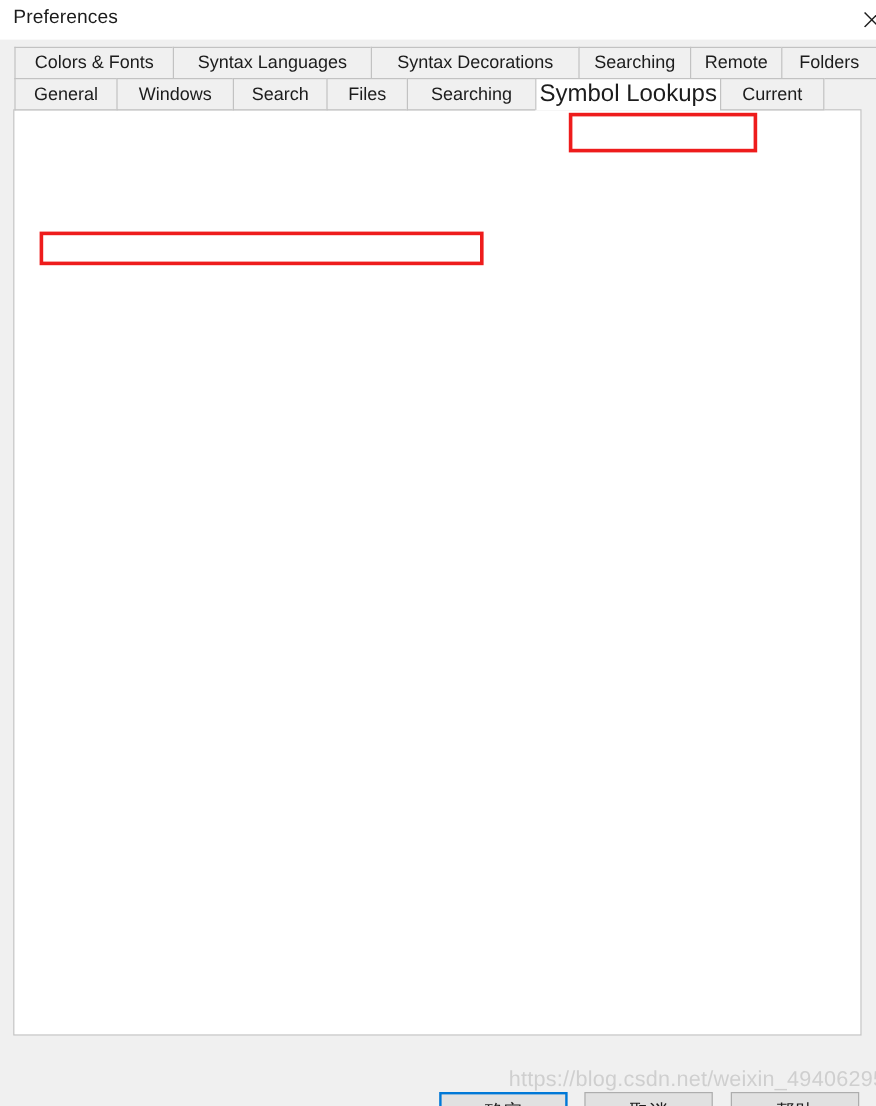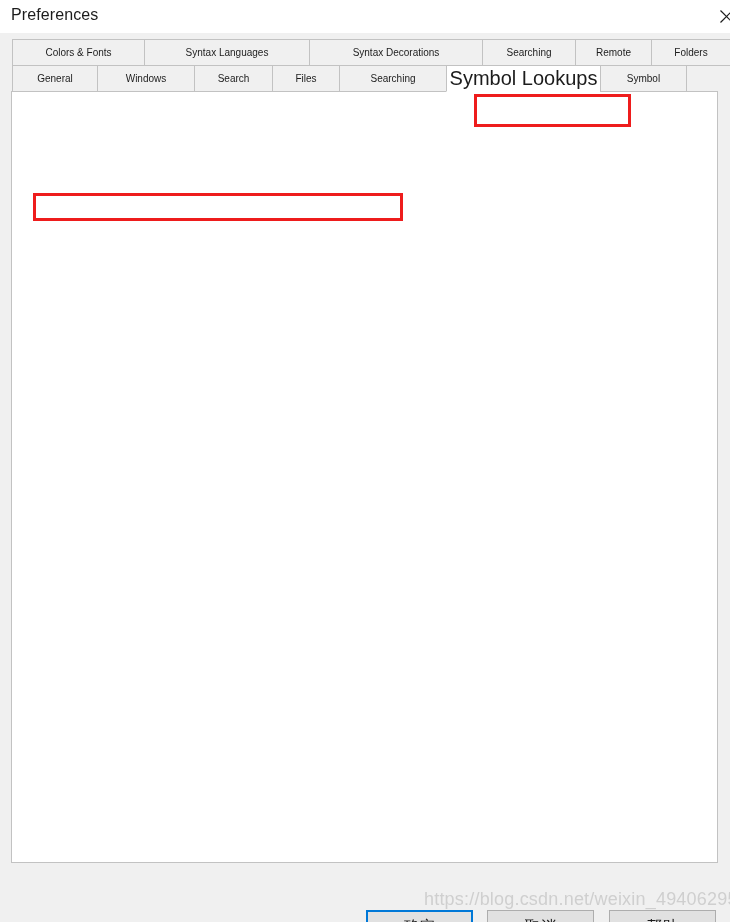--- a/index.html
+++ b/index.html
@@ -68,21 +68,21 @@
   #tab-row-bottom { top: 26px; }
 
   .tab {
     background: #f0f0f0;
     border: 1px solid #c2c2c2;
     border-right: none;
     box-sizing: border-box;
     display: flex;
     align-items: center;
     justify-content: center;
-    font-size: 10px;
+    font-size: 15px;
     color: #1c1c1c;
     padding: 0 9px;
     cursor: default;
     white-space: nowrap;
     position: relative;
   }
   .tab:last-child { border-right: 1px solid #c2c2c2; }
   .tab.selected {
     background: #ffffff;
     border-bottom-color: #ffffff;
@@ -320,21 +320,21 @@
         <div class="tab" style="width: 67px;">
           <span>Files</span>
         </div>
         <div class="tab" style="width: 107px;">
           <span>Searching</span>
         </div>
         <div class="tab selected" style="width: 154px;">
           <span>Symbol Lookups</span>
         </div>
         <div class="tab" style="width: 87px;">
-          <span>Symbol</span>
+          <span>Current</span>
         </div>
       </div>
   </div>
   <div id="tab-highlight" style="border-color: rgb(238, 28, 28);"></div>
 
   <div id="checkbox-list">
       <div class="checkbox-row">
         <span class="checkbox-box"></span>
         <span class="checkbox-label">Parse locally before lookup (slower, but more accurate)</span>
       </div>

